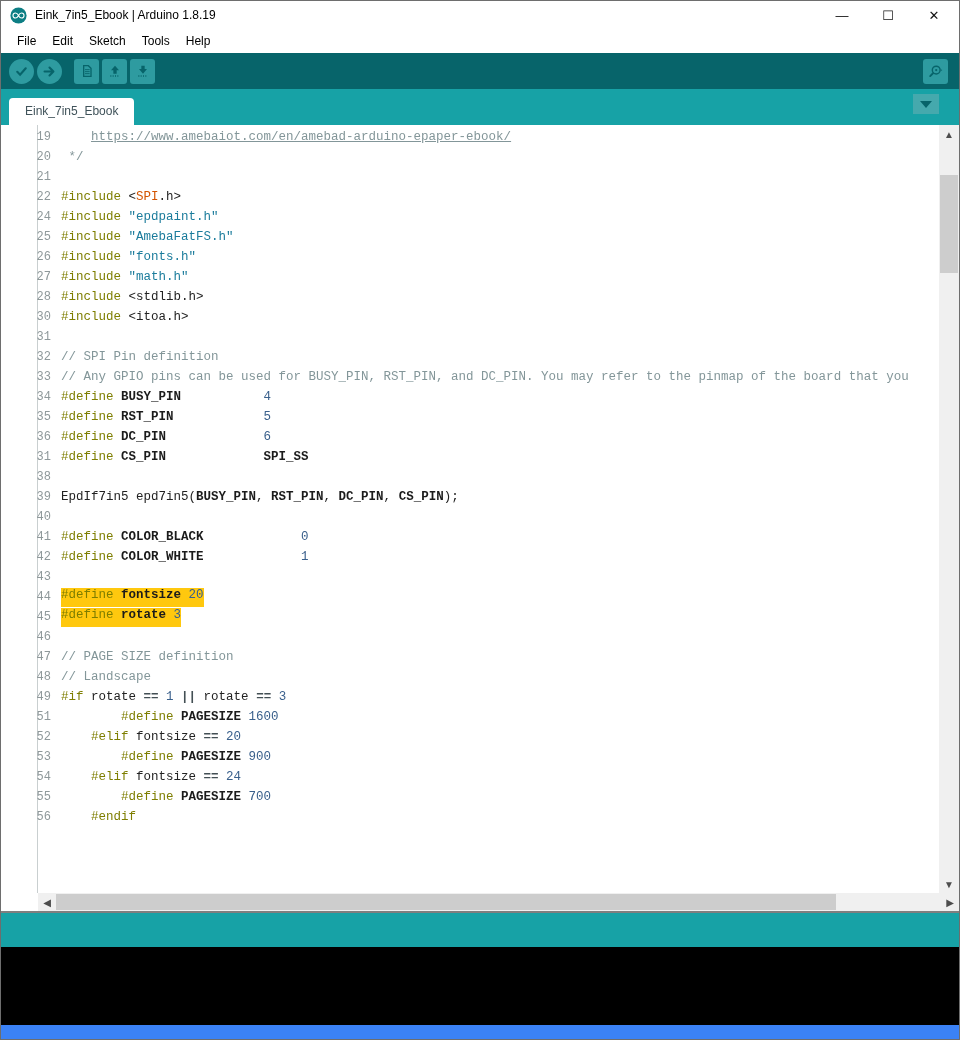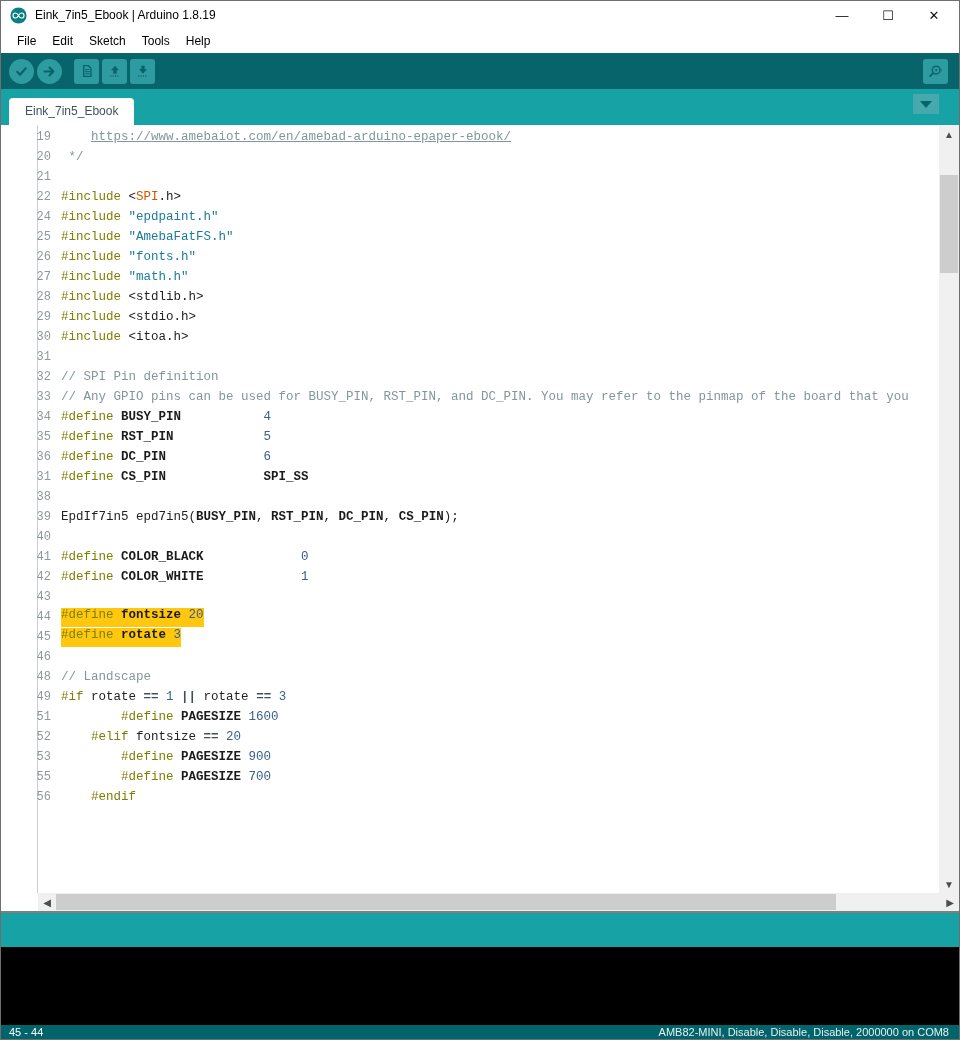--- a/index.html
+++ b/index.html
@@ -154,43 +154,44 @@
     <div class="code-lines" id="code-lines">
         <div class="line"><span class="ln">19</span><span class="codetxt"><span class="t-plain">    </span><span class="t-link">https://www.amebaiot.com/en/amebad-arduino-epaper-ebook/</span></span></div>
         <div class="line"><span class="ln">20</span><span class="codetxt"><span class="t-com"> */</span></span></div>
         <div class="line"><span class="ln">21</span><span class="codetxt"></span></div>
         <div class="line"><span class="ln">22</span><span class="codetxt"><span class="t-pre">#include</span><span class="t-plain"> &lt;</span><span class="t-kw">SPI</span><span class="t-plain">.h&gt;</span></span></div>
         <div class="line"><span class="ln">24</span><span class="codetxt"><span class="t-pre">#include</span><span class="t-plain"> </span><span class="t-str">"epdpaint.h"</span></span></div>
         <div class="line"><span class="ln">25</span><span class="codetxt"><span class="t-pre">#include</span><span class="t-plain"> </span><span class="t-str">"AmebaFatFS.h"</span></span></div>
         <div class="line"><span class="ln">26</span><span class="codetxt"><span class="t-pre">#include</span><span class="t-plain"> </span><span class="t-str">"fonts.h"</span></span></div>
         <div class="line"><span class="ln">27</span><span class="codetxt"><span class="t-pre">#include</span><span class="t-plain"> </span><span class="t-str">"math.h"</span></span></div>
         <div class="line"><span class="ln">28</span><span class="codetxt"><span class="t-pre">#include</span><span class="t-plain"> &lt;stdlib.h&gt;</span></span></div>
-        <div class="line"><span class="ln">29</span><span class="codetxt"><span class="t-pre">#include</span><span class="t-plain"> &lt;stdio.h&gt;</span></span></div>
         <div class="line"><span class="ln">30</span><span class="codetxt"><span class="t-pre">#include</span><span class="t-plain"> &lt;itoa.h&gt;</span></span></div>
         <div class="line"><span class="ln">31</span><span class="codetxt"></span></div>
         <div class="line"><span class="ln">32</span><span class="codetxt"><span class="t-com">// SPI Pin definition</span></span></div>
         <div class="line"><span class="ln">33</span><span class="codetxt"><span class="t-com">// Any GPIO pins can be used for BUSY_PIN, RST_PIN, and DC_PIN. You may refer to the pinmap of the board that you</span></span></div>
         <div class="line"><span class="ln">34</span><span class="codetxt"><span class="t-pre">#define</span><span class="t-plain"> </span><span class="t-id">BUSY_PIN</span><span class="t-plain">           </span><span class="t-num">4</span></span></div>
         <div class="line"><span class="ln">35</span><span class="codetxt"><span class="t-pre">#define</span><span class="t-plain"> </span><span class="t-id">RST_PIN</span><span class="t-plain">            </span><span class="t-num">5</span></span></div>
         <div class="line"><span class="ln">36</span><span class="codetxt"><span class="t-pre">#define</span><span class="t-plain"> </span><span class="t-id">DC_PIN</span><span class="t-plain">             </span><span class="t-num">6</span></span></div>
         <div class="line"><span class="ln">31</span><span class="codetxt"><span class="t-pre">#define</span><span class="t-plain"> </span><span class="t-id">CS_PIN</span><span class="t-plain">             </span><span class="t-id">SPI_SS</span></span></div>
         <div class="line"><span class="ln">38</span><span class="codetxt"></span></div>
         <div class="line"><span class="ln">39</span><span class="codetxt"><span class="t-plain">EpdIf7in5 epd7in5(</span><span class="t-id">BUSY_PIN</span><span class="t-plain">, </span><span class="t-id">RST_PIN</span><span class="t-plain">, </span><span class="t-id">DC_PIN</span><span class="t-plain">, </span><span class="t-id">CS_PIN</span><span class="t-plain">);</span></span></div>
         <div class="line"><span class="ln">40</span><span class="codetxt"></span></div>
         <div class="line"><span class="ln">41</span><span class="codetxt"><span class="t-pre">#define</span><span class="t-plain"> </span><span class="t-id">COLOR_BLACK</span><span class="t-plain">             </span><span class="t-num">0</span></span></div>
         <div class="line"><span class="ln">42</span><span class="codetxt"><span class="t-pre">#define</span><span class="t-plain"> </span><span class="t-id">COLOR_WHITE</span><span class="t-plain">             </span><span class="t-num">1</span></span></div>
         <div class="line"><span class="ln">43</span><span class="codetxt"></span></div>
         <div class="line"><span class="ln">44</span><span class="codetxt hl"><span class="t-pre">#define</span><span class="t-plain"> </span><span class="t-id">fontsize</span><span class="t-plain"> </span><span class="t-num">20</span></span></div>
         <div class="line"><span class="ln">45</span><span class="codetxt hl"><span class="t-pre">#define</span><span class="t-plain"> </span><span class="t-id">rotate</span><span class="t-plain"> </span><span class="t-num">3</span></span></div>
         <div class="line"><span class="ln">46</span><span class="codetxt"></span></div>
+        <div class="line"><span class="ln">47</span><span class="codetxt"><span class="t-com">// PAGE SIZE definition</span></span></div>
         <div class="line"><span class="ln">48</span><span class="codetxt"><span class="t-com">// Landscape</span></span></div>
         <div class="line"><span class="ln">49</span><span class="codetxt"><span class="t-pre">#if</span><span class="t-plain"> rotate </span><span class="t-op">==</span><span class="t-plain"> </span><span class="t-num">1</span><span class="t-plain"> </span><span class="t-op">||</span><span class="t-plain"> rotate </span><span class="t-op">==</span><span class="t-plain"> </span><span class="t-num">3</span></span></div>
         <div class="line"><span class="ln">51</span><span class="codetxt"><span class="t-plain">        </span><span class="t-pre">#define</span><span class="t-plain"> </span><span class="t-id">PAGESIZE</span><span class="t-plain"> </span><span class="t-num">1600</span></span></div>
         <div class="line"><span class="ln">52</span><span class="codetxt"><span class="t-plain">    </span><span class="t-pre">#elif</span><span class="t-plain"> fontsize </span><span class="t-op">==</span><span class="t-plain"> </span><span class="t-num">20</span></span></div>
         <div class="line"><span class="ln">53</span><span class="codetxt"><span class="t-plain">        </span><span class="t-pre">#define</span><span class="t-plain"> </span><span class="t-id">PAGESIZE</span><span class="t-plain"> </span><span class="t-num">900</span></span></div>
+        <div class="line"><span class="ln">54</span><span class="codetxt"><span class="t-plain">    </span><span class="t-pre">#elif</span><span class="t-plain"> fontsize </span><span class="t-op">==</span><span class="t-plain"> </span><span class="t-num">24</span></span></div>
         <div class="line"><span class="ln">55</span><span class="codetxt"><span class="t-plain">        </span><span class="t-pre">#define</span><span class="t-plain"> </span><span class="t-id">PAGESIZE</span><span class="t-plain"> </span><span class="t-num">700</span></span></div>
         <div class="line"><span class="ln">56</span><span class="codetxt"><span class="t-plain">    </span><span class="t-pre">#endif</span></span></div>
       </div>
     <div class="vscroll">
       <div class="arrow up">▲</div>
       <div class="vthumb"></div>
       <div class="arrow down">▼</div>
     </div>
   </div>
 
@@ -199,18 +200,14 @@
       <div class="arrow left">◀</div>
       <div class="hthumb"></div>
       <div class="arrow right">▶</div>
     </div>
   </div>
 
   <div class="divider"></div>
   <div class="console-header"></div>
   <div class="console"></div>
 
-  <div class="statusbar">
-    <span class="status-left">45 - 44</span>
-    <span class="status-right">AMB82-MINI, Disable, Disable, Disable, 2000000 on COM8</span>
-  </div>
 
 </div>
 
 </body></html>

